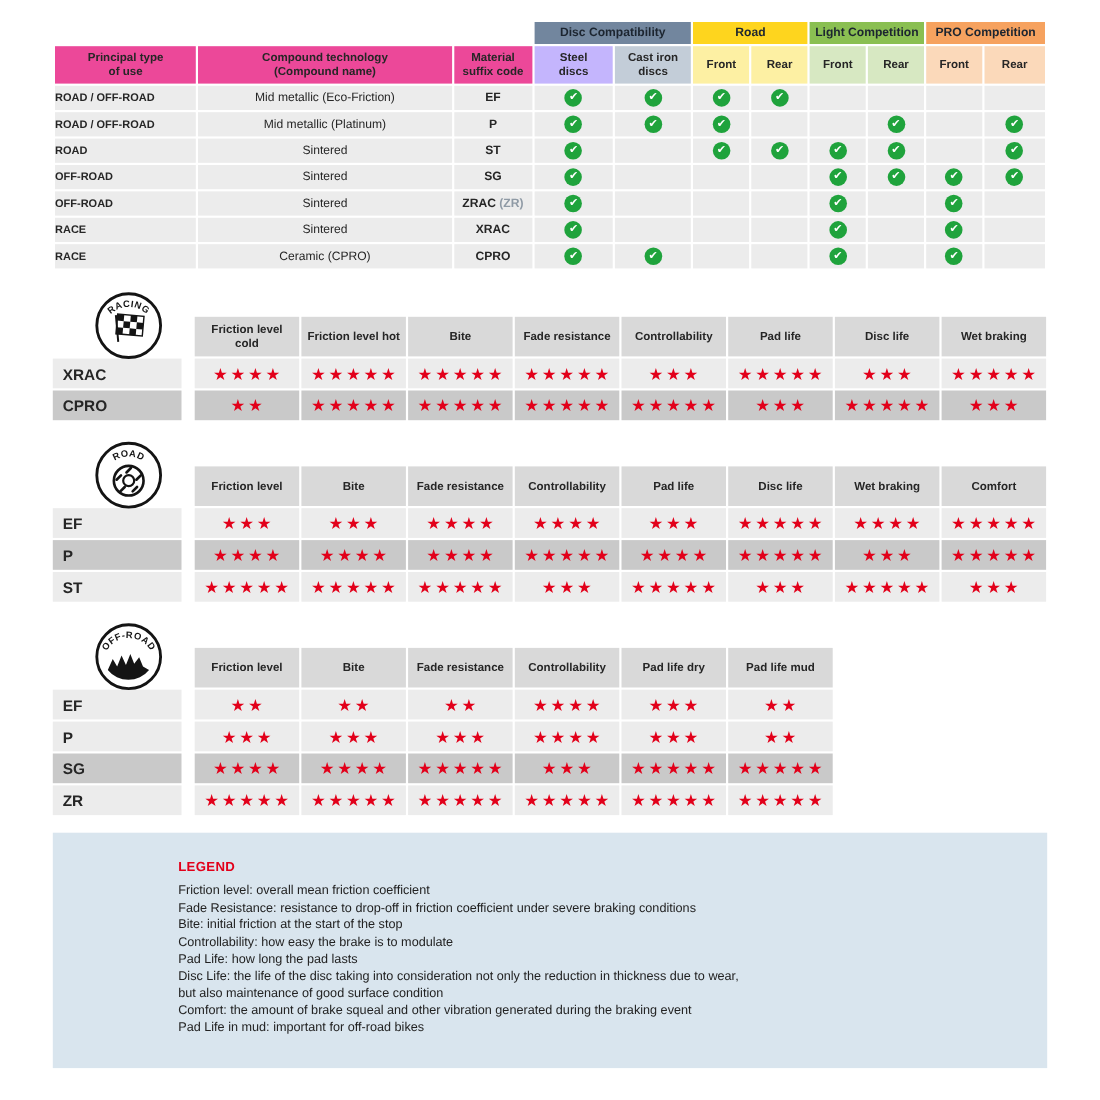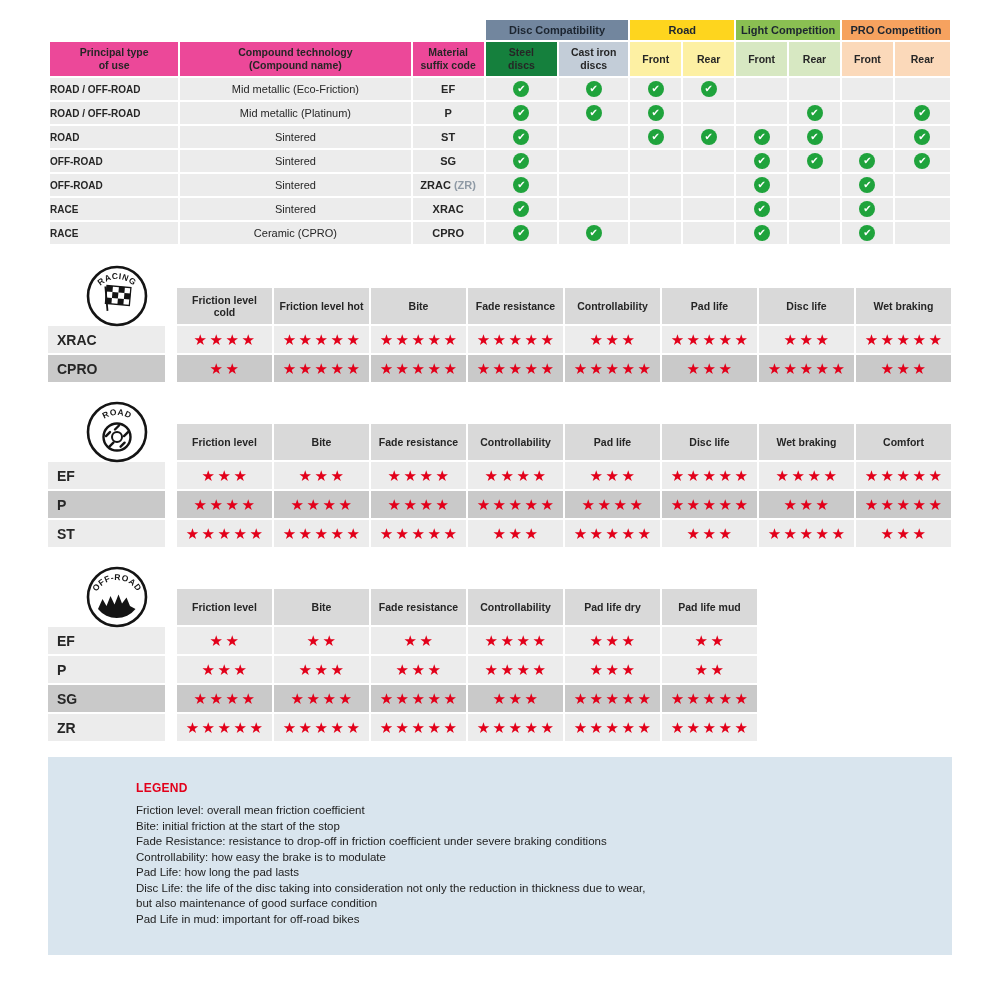--- a/index.html
+++ b/index.html
@@ -47,21 +47,21 @@
     text-align:center; line-height:1.15; padding:0 3px;
   }
   .rrow.light .rcell, .rrow.light .rlabel { background:#ececec; }
   .rrow.dark  .rcell, .rrow.dark  .rlabel { background:#c9c9c9; }
   .stars {
     color:#e2001a; font-size:15px; letter-spacing:2.5px;
     font-family:"DejaVu Sans",sans-serif; padding-left:2px;
   }
 
   
-  .legend { margin-top:16px; background:#d9e5ee; width:904px; padding:24px 30px 28px 88px; }
+  .legend { margin-top:16px; background:#d9e5ee; width:904px; padding:24px 30px 28px 114px; }
   .legend-title { color:#e2001a; font-weight:bold; font-size:12px; margin-bottom:8px; letter-spacing:0.3px; }
   .lg-line { font-size:11.5px; line-height:15.5px; color:#222; }
   .lg-line b { font-weight:normal; }
 </style>
 </head>
 <body>
 
 <div class="page">
 
   <table class="compat">
@@ -86,21 +86,21 @@
           <th class="group" colspan="2" style="background:#8abf52">Light Competition</th>
           <th class="group" colspan="2" style="background:#f6a25f">PRO Competition</th>
         </tr>
         <tr>
           <th class="colh">Principal type
 of use</th>
           <th class="colh">Compound technology
 (Compound name)</th>
           <th class="colh">Material
 suffix code</th>
-          <th class="colh" style="background:#15803d">Steel
+          <th class="colh" style="background:#c4b5fd">Steel
 discs</th>
           <th class="colh" style="background:#c3cdd8">Cast iron
 discs</th>
           <th class="colh" style="background:#fdf0a3">Front</th>
           <th class="colh" style="background:#fdf0a3">Rear</th>
           <th class="colh" style="background:#d7e8c2">Front</th>
           <th class="colh" style="background:#d7e8c2">Rear</th>
           <th class="colh" style="background:#fbd9ba">Front</th>
           <th class="colh" style="background:#fbd9ba">Rear</th>
         </tr>
@@ -371,23 +371,24 @@
           <div class="rcell stars">★★★★★</div>
           <div class="rcell stars">★★★★★</div>
         </div>
       </div>
     </div>
 
   <div class="legend">
     <div class="legend-title">LEGEND</div>
     <div id="legend-items">
         <div class="lg-line"><b>Friction level:</b> overall mean friction coefficient</div>
+        <div class="lg-line"><b>Fade Resistance:</b> resistance to drop-off in friction coefficient under severe braking conditions</div>
         <div class="lg-line"><b>Bite:</b> initial friction at the start of the stop</div>
-        <div class="lg-line"><b>Fade Resistance:</b> resistance to drop-off in friction coefficient under severe braking conditions</div>
         <div class="lg-line"><b>Controllability:</b> how easy the brake is to modulate</div>
         <div class="lg-line"><b>Pad Life:</b> how long the pad lasts</div>
         <div class="lg-line"><b>Disc Life:</b> the life of the disc taking into consideration not only the reduction in thickness due to wear,</div>
         <div class="lg-line">but also maintenance of good surface condition</div>
+        <div class="lg-line"><b>Comfort:</b> the amount of brake squeal and other vibration generated during the braking event</div>
         <div class="lg-line"><b>Pad Life in mud:</b> important for off-road bikes</div>
       </div>
   </div>
 
 </div>
 
 </body></html>

